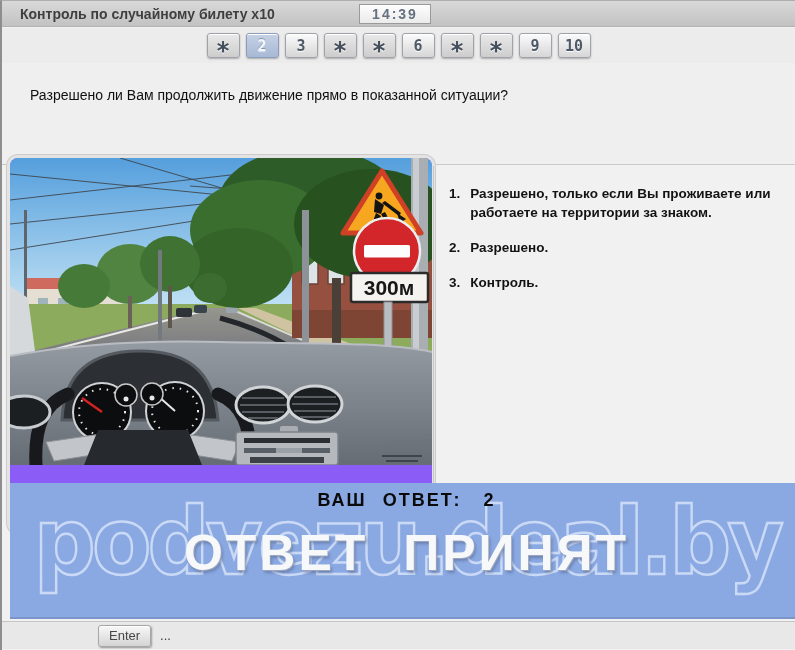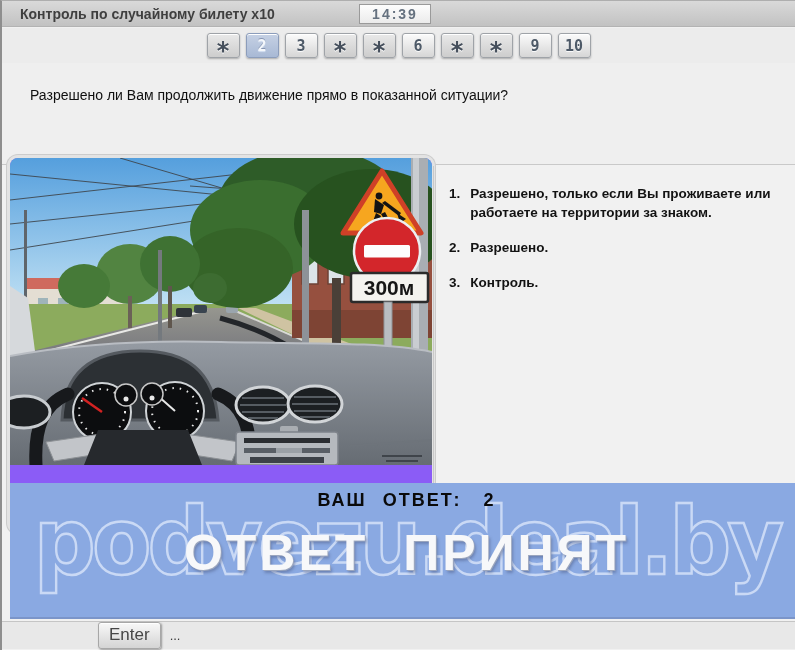--- a/index.html
+++ b/index.html
@@ -106,21 +106,21 @@
     position:absolute; left:0; top:620px; width:100%; height:28px;
     background:#e8e8e8; border-top:1px solid #c5c5c5;
     display:flex; align-items:center; gap:9px; padding-left:96px;
     font-size:13px; color:#3a3a3a;
   }
   .keycap{
     display:inline-block; padding:2px 10px 3px 10px;
     background:linear-gradient(#f8f8f8,#d4d4d4);
     border:1px solid #a7a7a7; border-radius:3px;
     box-shadow:1px 1px 2px rgba(0,0,0,.35), inset 0 1px 0 #ffffff;
-    font-size:17px; color:#474747;
+    font-size:13px; color:#474747;
   }
 </style>
 </head>
 <body>
 
 <div class="window">
 
   <div class="titlebar">
     <span class="title-text">Контроль по случайному билету x10</span>
     <div class="timer">14:39</div>

